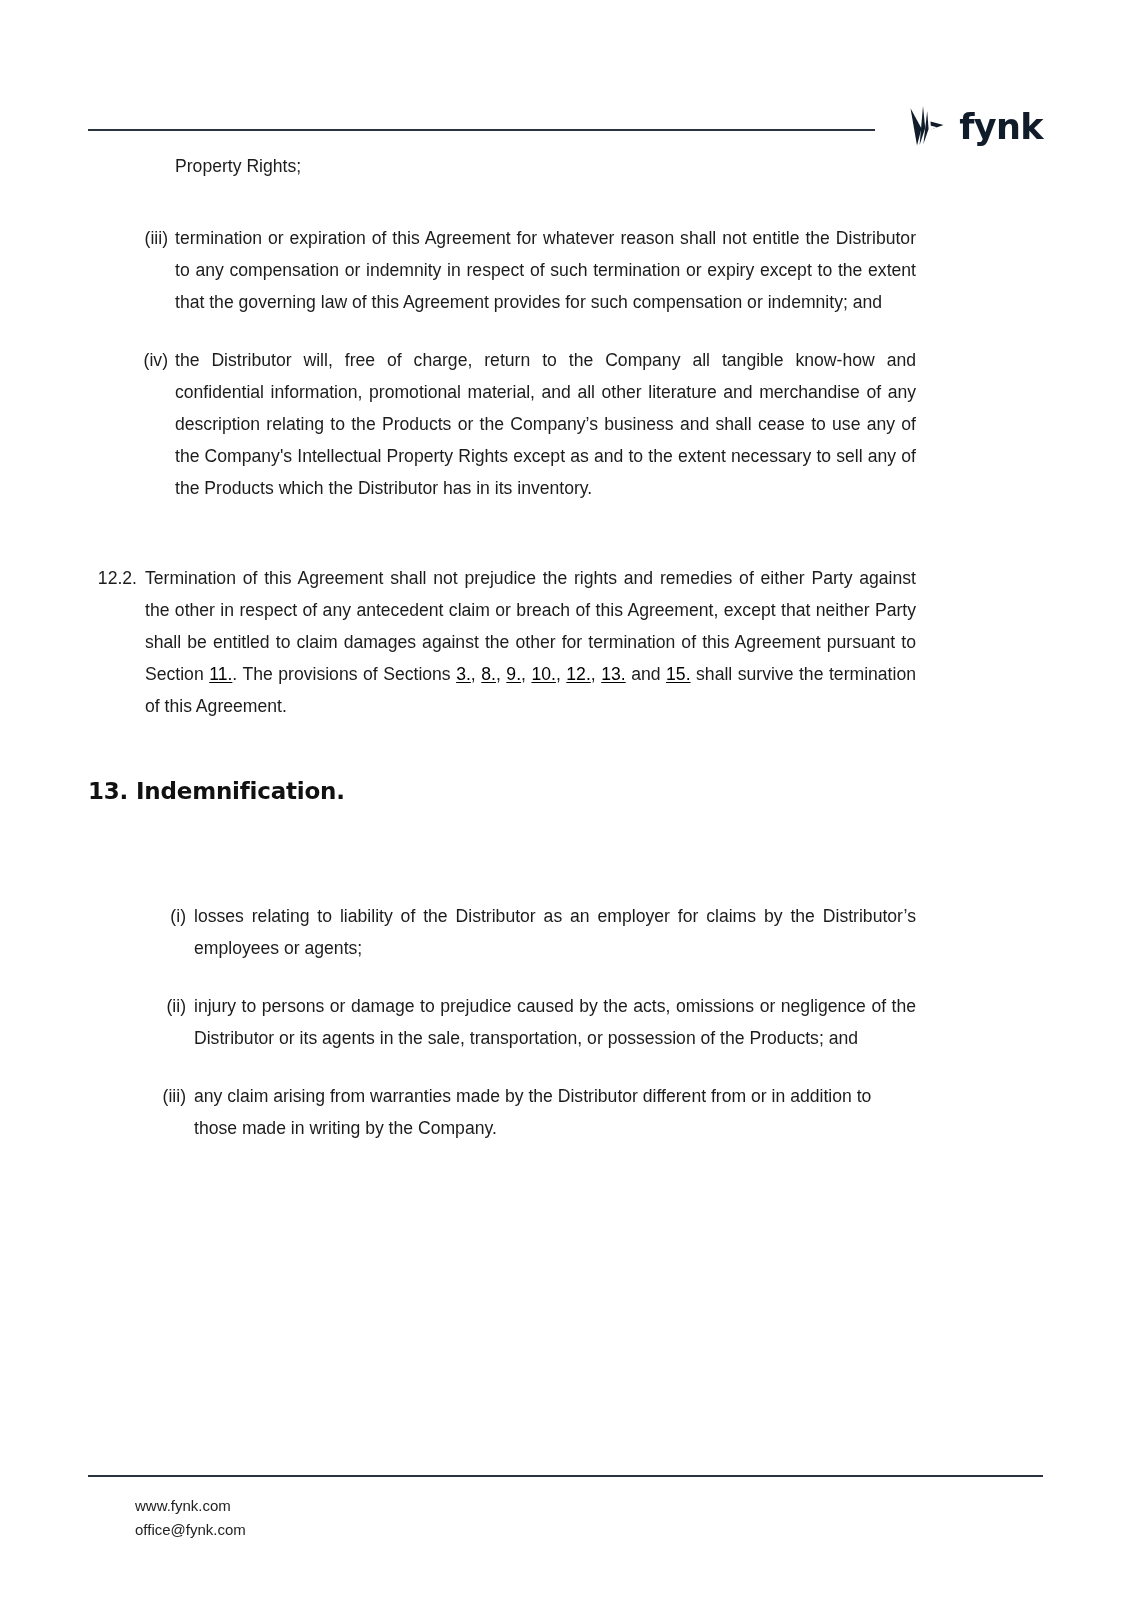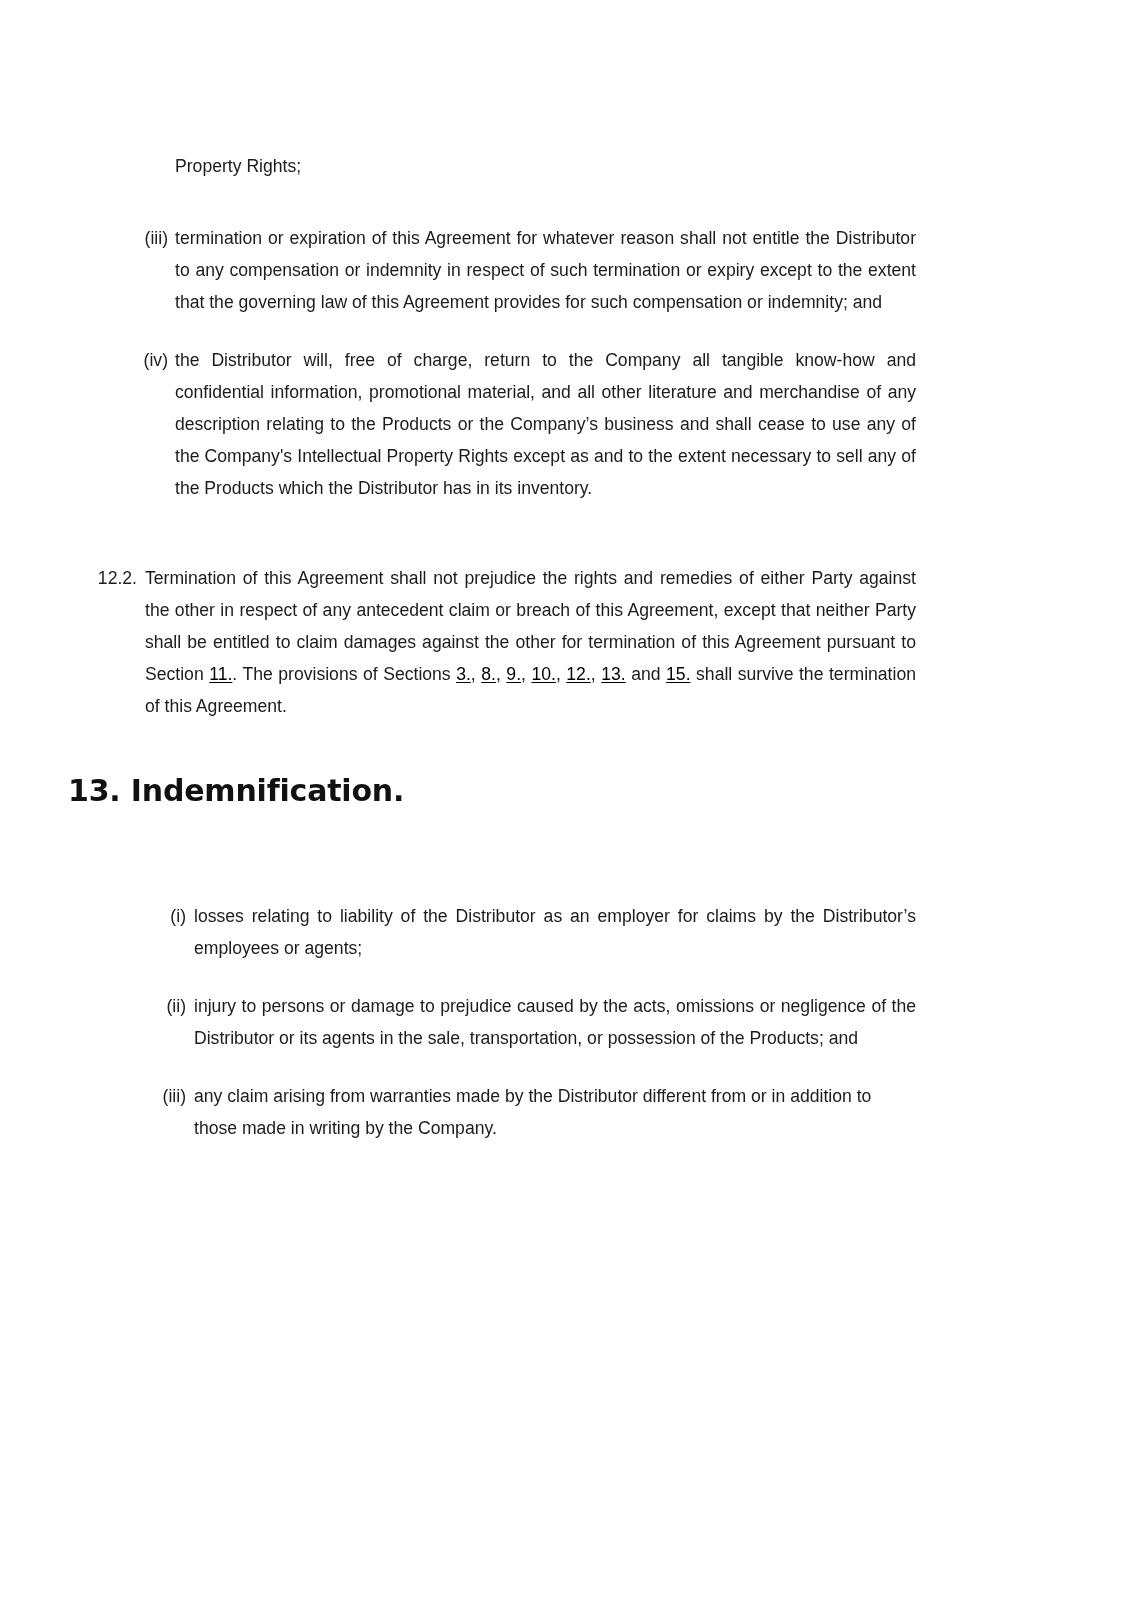--- a/index.html
+++ b/index.html
@@ -123,24 +123,24 @@
   }
   .item-roman-deep > .marker {
     position: absolute;
     left: 0;
     top: 0;
     width: 34px;
     text-align: right;
   }
 
   .heading {
-    margin-left: 68px;
+    margin-left: 88px;
     margin-right: 111px;
     font-family: "DejaVu Sans", sans-serif;
-    font-size: 30px;
+    font-size: 23px;
     font-weight: 700;
     color: #111111;
     line-height: 34px;
     letter-spacing: -0.2px;
   }
 
   .lnk {
     color: #000000;
     text-decoration: underline;
     text-underline-offset: 2px;
@@ -168,20 +168,33 @@
     font-size: 15px;
     line-height: 24px;
     color: #222222;
   }
 </style>
 </head>
 <body>
 
 <div class="page">
 
+  <div class="header">
+    <div class="header-rule"></div>
+    <div class="brand">
+      <svg class="brand-mark" viewBox="0 0 46 42" aria-hidden="true">
+        <path d="M6.5 3.2 L17.5 23.5 L13.0 40.5 Z" fill="#111c2b"></path>
+        <path d="M19.0 1.0 L21.2 23.0 L15.6 40.0 Z" fill="#111c2b"></path>
+        <path d="M23.2 6.0 L24.6 24.0 L19.4 39.0 Z" fill="#111c2b"></path>
+        <path d="M26.5 16.5 L39.5 20.0 L27.0 24.5 Z" fill="#111c2b"></path>
+        <path d="M26.2 20.5 L33.0 22.2 L26.4 25.0 Z" fill="#ffffff"></path>
+      </svg>
+      <span class="brand-word">fynk</span>
+    </div>
+  </div>
 
   <div class="content">
 
     <div class="para cont-lvl2">Property Rights;</div>
 
     <div class="gap-lg"></div>
 
     <div class="para item-roman">
       <span class="marker">(iii)</span>
       <span>termination or expiration of this Agreement for whatever reason shall not entitle the Distributor to any compensation or indemnity in respect of such termination or expiry except to the extent that the governing law of this Agreement provides for such compensation or indemnity; and</span>
@@ -224,14 +237,21 @@
 
     <div class="gap-md"></div>
 
     <div class="para item-roman-deep">
       <span class="marker">(iii)</span>
       <span>any claim arising from warranties made by the Distributor different from or in addition to those made in writing by the Company.</span>
     </div>
 
   </div>
 
+  <div class="footer">
+    <div class="footer-rule"></div>
+    <div class="footer-lines">
+      <div>www.fynk.com</div>
+      <div>office@fynk.com</div>
+    </div>
+  </div>
 
 </div>
 
 </body></html>

